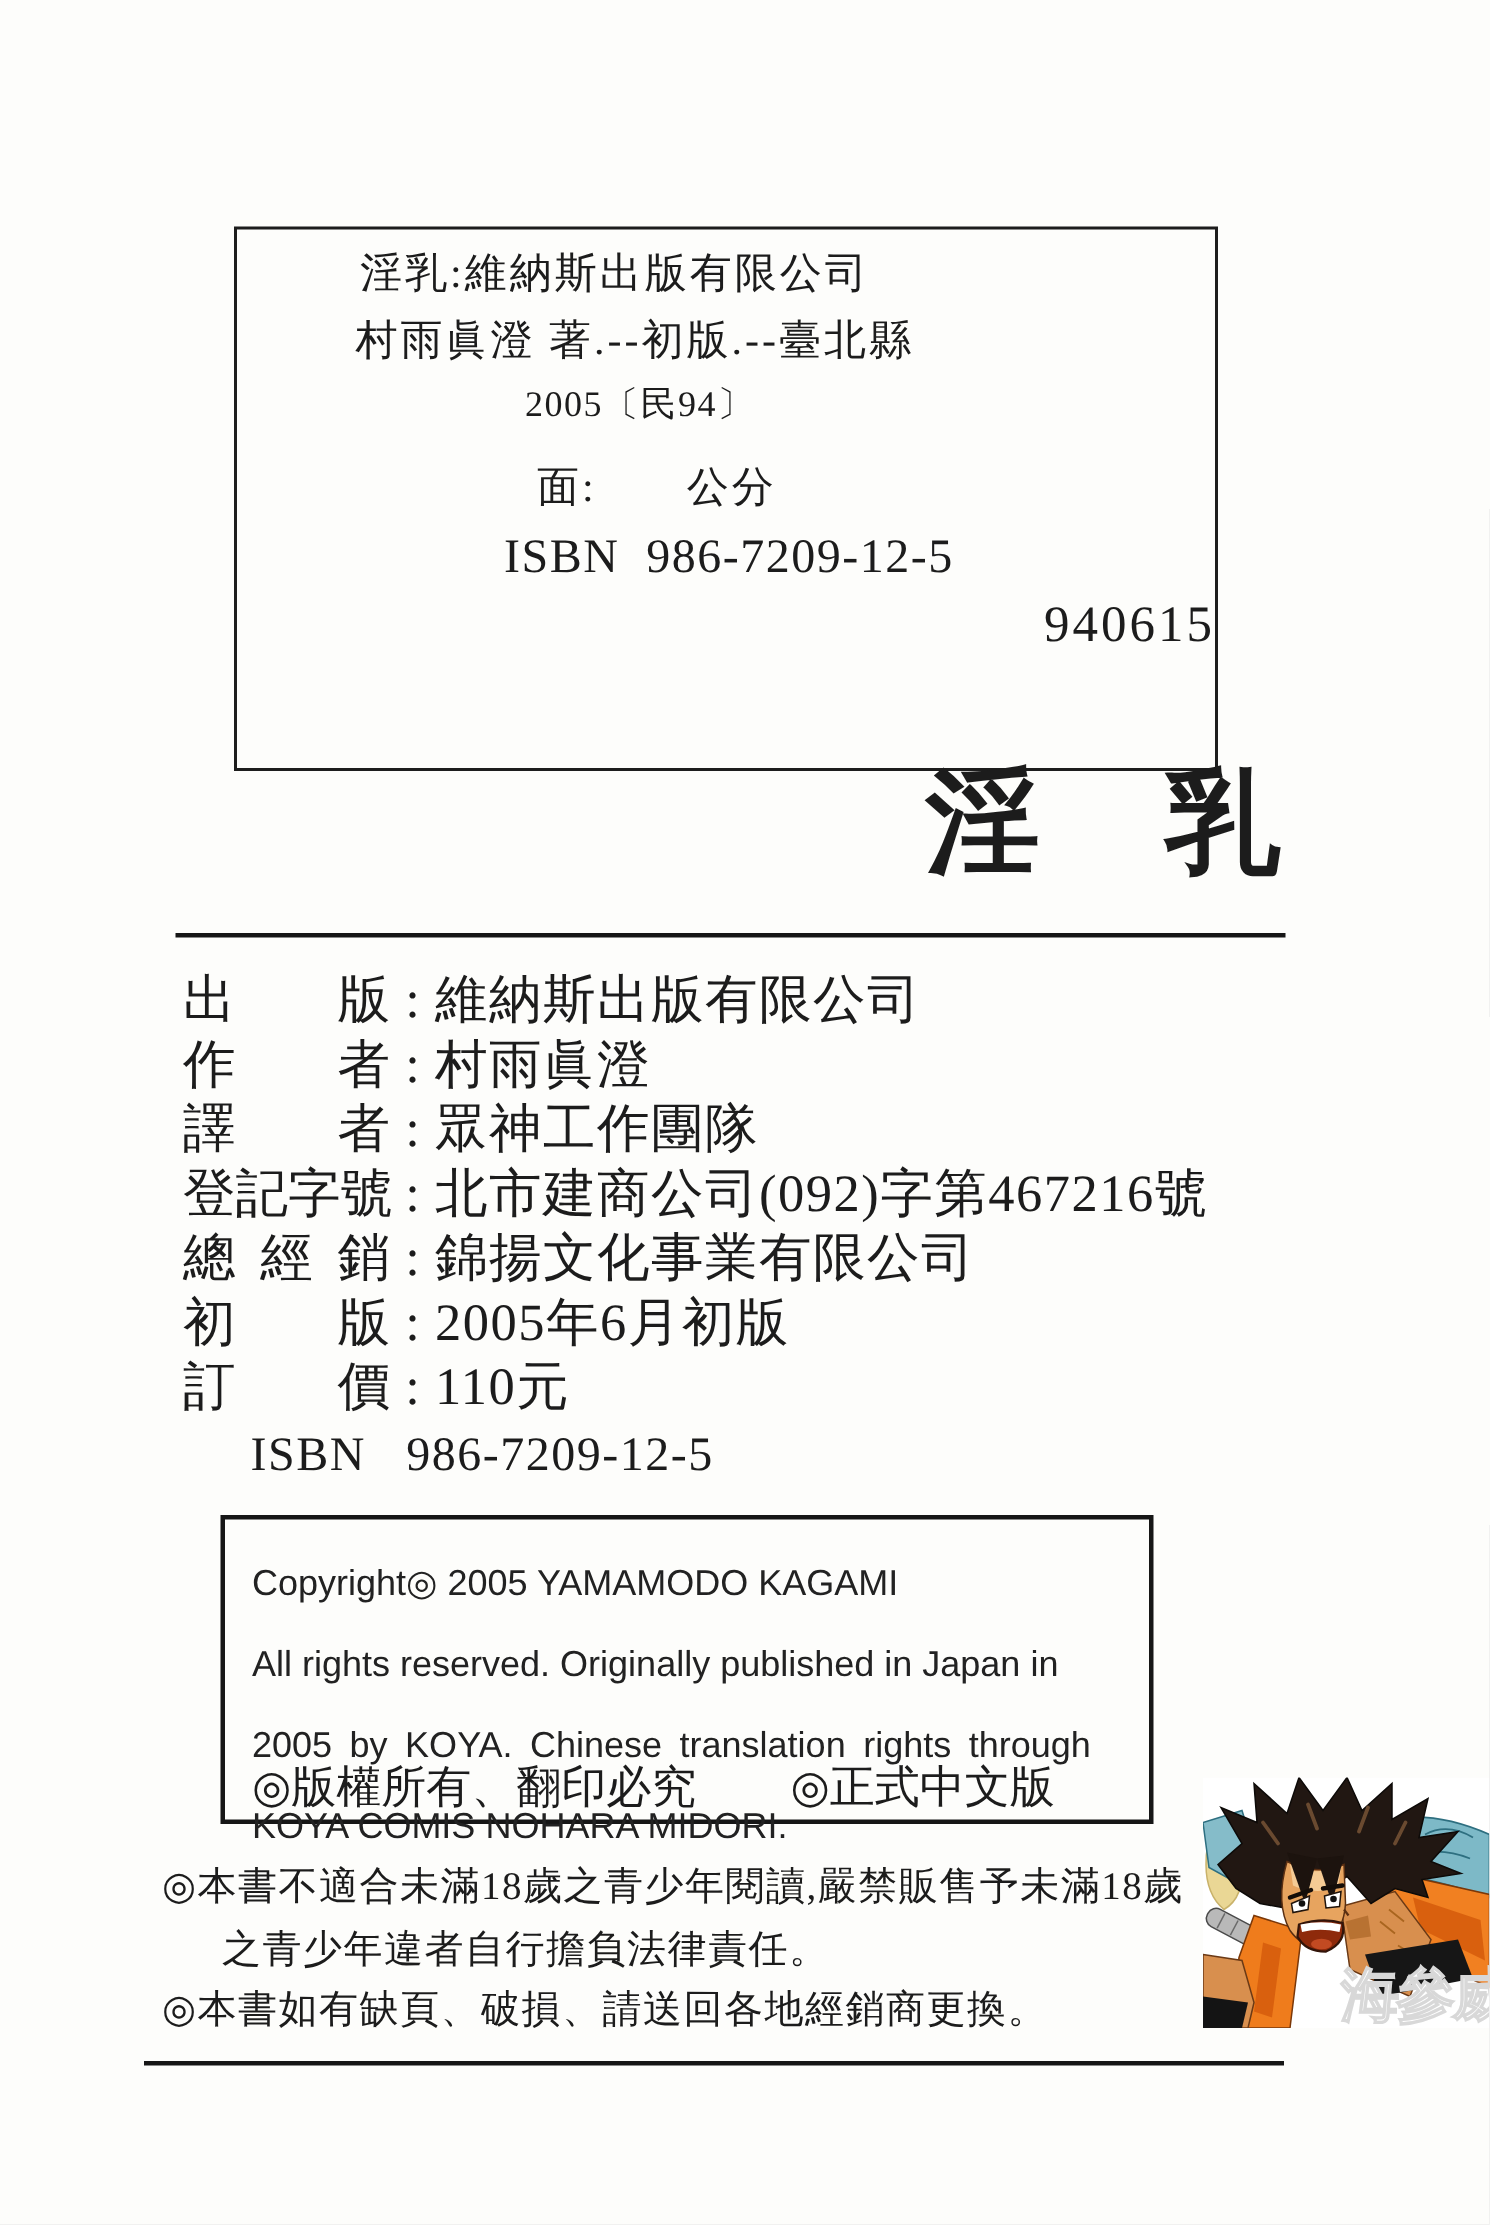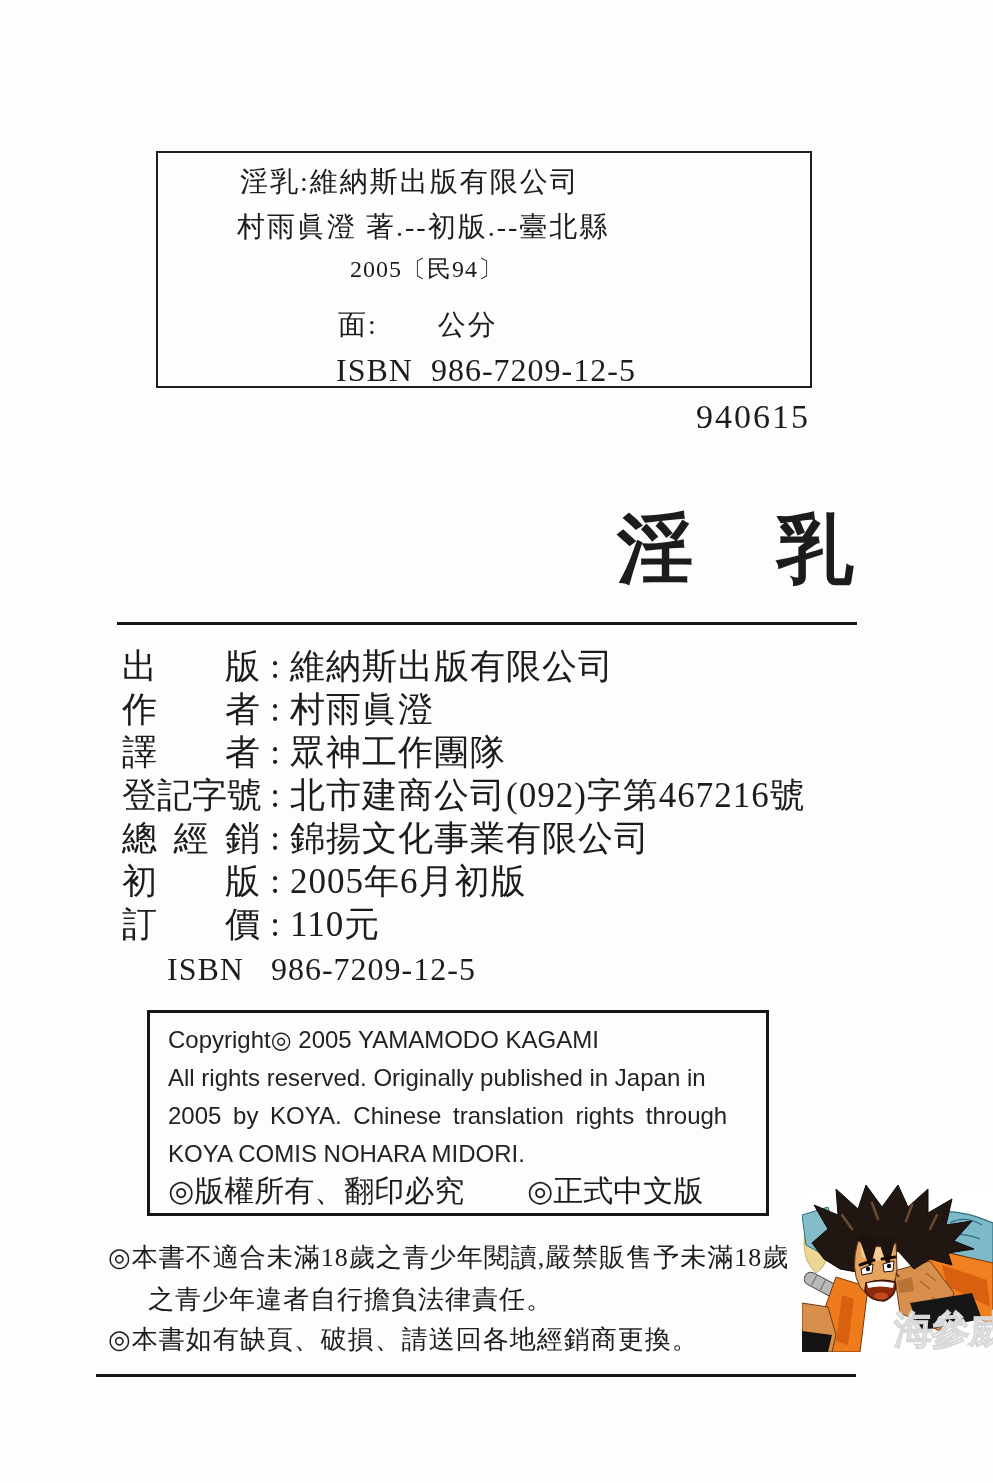--- a/index.html
+++ b/index.html
@@ -7,28 +7,28 @@
   .page {
     position:relative; width:993px; height:1483px;
     background:#fdfdfb; margin:0 auto; overflow:hidden;
     color:#1c1c1c;
     font-family:"Liberation Serif","DejaVu Serif",serif;
   }
   .abs { position:absolute; white-space:pre; }
 
   
   .cip-box {
-    position:absolute; left:156px; top:151px; width:656px; height:237px;
+    position:absolute; left:156px; top:151px; width:656px; height:363px;
     border:2px solid #1d1d1d;
   }
   .cip-line { position:absolute; white-space:pre; font-size:28px; letter-spacing:2px; }
   .cip-l1 { left:82px;  top:10px; }
   .cip-l2 { left:79px;  top:55px; }
   .cip-l3 { left:192px; top:100px; font-size:24px; letter-spacing:1px; }
-  .cip-l4 { left:180px; top:153px;font-family:Liberation Serif, serif; }
+  .cip-l4 { left:200px; top:153px;font-family:Liberation Serif, serif; }
   .cip-l5 { left:178px; top:199px; font-size:32px; letter-spacing:1px; }
   .cip-code { left:538px; top:245px; font-size:34px; letter-spacing:2px; }
 
   
   .book-title {
     position:absolute; left:117px; top:508px; width:740px;
     text-align:right; font-size:76px; font-weight:bold;
     letter-spacing:4px; white-space:pre; line-height:1.1;
   }
   .rule { position:absolute; background:#161616; }
@@ -50,21 +50,21 @@
   
   .copy-box {
     position:absolute; left:147px; top:1010px; width:622px; height:206px;
     border:3px solid #161616;
   }
   .copy-en {
     position:absolute; left:18px; top:8px; width:588px;
     font-family:"Liberation Sans","DejaVu Sans",sans-serif;
     font-size:24px; line-height:38px; color:#222;
   }
-  .copy-en div { white-space:nowrap; }
+  .copy-en div { white-space:nowrap;margin-top:16px; }
   .copy-en .just { word-spacing:5px; }
   .copy-zh { position:absolute; top:158px; font-size:30px; white-space:pre; }
   .copy-zh-left  { left:18px; }
   .copy-zh-right { left:377px; }
 
   
   .note { position:absolute; font-size:26px; letter-spacing:1px; white-space:pre; }
   .note-1 { left:108px; top:1240px; }
   .note-2 { left:148px; top:1282px; }
   .note-3 { left:108px; top:1322px; }

